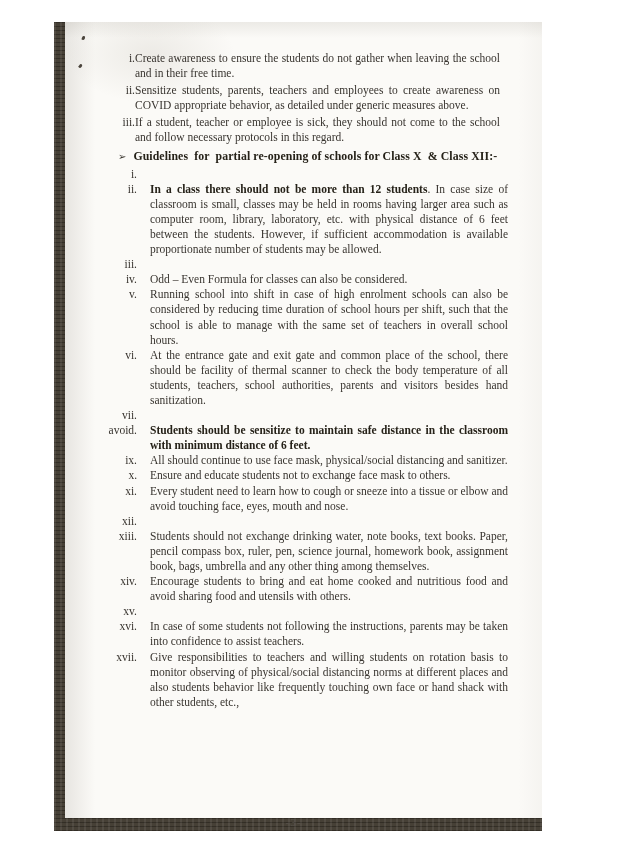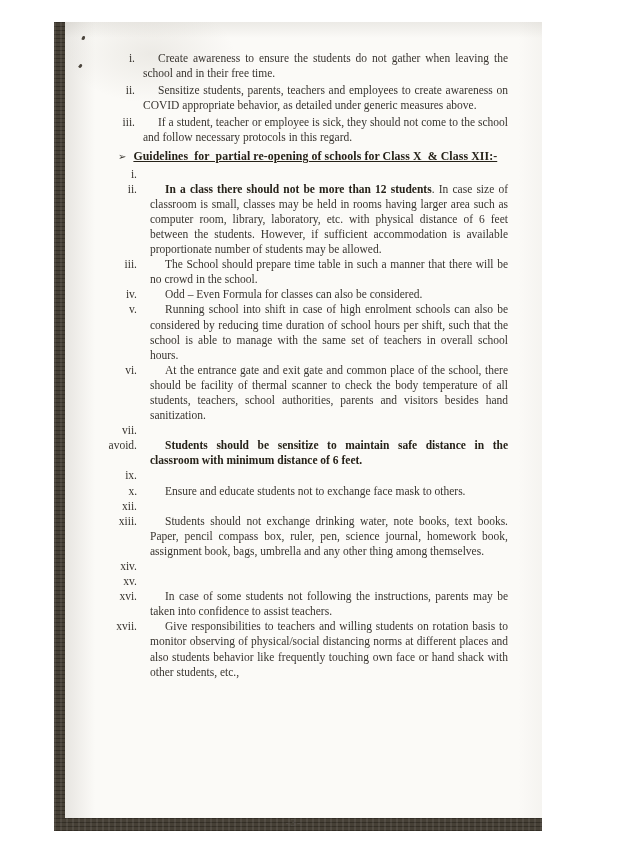--- a/index.html
+++ b/index.html
@@ -36,29 +36,29 @@
   .speck1{left:17px;top:14px;width:3px;height:4px;transform:rotate(20deg);}
   .speck2{left:14px;top:42px;width:3px;height:4px;transform:rotate(35deg);}
 
   .content{position:relative;width:100%;height:100%;}
 
   .list{display:block;}
   .intro{margin:29px 0 0 0;}
   .row{display:flex;align-items:flex-start;}
   .intro .row{margin-bottom:2px;}
   .num{flex:0 0 70px;text-align:right;white-space:nowrap;}
-  .intro .txt{margin-left:8px;width:365px;text-align:justify;}
+  .intro .txt{margin-left:0;width:365px;text-align:justify;}
   .main .num{flex:0 0 72px;}
   .main .txt{margin-left:13px;width:358px;text-align:justify;}
-  .txt b{color:#262219;margin-left:15px;}
+  .txt b{color:#262219;}
 
   .heading{margin-top:2px;padding-left:53px;display:flex;align-items:baseline;
            font-weight:bold;font-size:11.8px;line-height:16px;color:#262219;}
   .heading .arrow{font-weight:normal;font-size:10px;margin-right:7px;color:#3a362f;}
-  .heading .htext{text-decoration:underline;white-space:pre-wrap;letter-spacing:0.1px;}
+  .heading .htext{white-space:pre-wrap;letter-spacing:0.1px;}
 
   .main{margin-top:2px;}
 
   .pagenum{
     position:absolute;left:0;top:764px;width:100%;
     text-align:center;transform:translateX(-10px);
     font-size:11px;color:#55504a;letter-spacing:1px;
   }
 </style>
 </head>
@@ -103,21 +103,20 @@
             <span class="num">i.</span>
           </div>
 
           <div class="row">
             <span class="num">ii.</span>
             <span class="txt"><b>In a class there should not be more than 12 students</b><span>. In case size of classroom is small, classes may be held in rooms having larger area such as computer room, library, laboratory, etc. with physical distance of 6 feet between the students. However, if sufficient accommodation is available proportionate number of students may be allowed.</span></span>
           </div>
 
           <div class="row">
             <span class="num">iii.</span>
-            <span class="txt"><b></b><span>The School should prepare time table in such a manner that there will be no crowd in the school.</span></span>
           </div>
 
           <div class="row">
             <span class="num">iv.</span>
             <span class="txt"><b></b><span>Odd – Even Formula for classes can also be considered.</span></span>
           </div>
 
           <div class="row">
             <span class="num">v.</span>
             <span class="txt"><b></b><span>Running school into shift in case of high enrolment schools can also be considered by reducing time duration of school hours per shift, such that the school is able to manage with the same set of teachers in overall school hours.</span></span>
@@ -132,39 +131,45 @@
             <span class="num">vii.</span>
           </div>
 
           <div class="row">
             <span class="num">avoid.</span>
             <span class="txt"><b>Students should be sensitize to maintain safe distance in the classroom with minimum distance of 6 feet.</b><span></span></span>
           </div>
 
           <div class="row">
             <span class="num">ix.</span>
+            <span class="txt"><b></b><span>All should continue to use face mask, physical/social distancing and sanitizer.</span></span>
           </div>
 
           <div class="row">
             <span class="num">x.</span>
             <span class="txt"><b></b><span>Ensure and educate students not to exchange face mask to others.</span></span>
           </div>
 
+          <div class="row">
+            <span class="num">xi.</span>
+            <span class="txt"><b></b><span>Every student need to learn how to cough or sneeze into a tissue or elbow and avoid touching face, eyes, mouth and nose.</span></span>
+          </div>
 
           <div class="row">
             <span class="num">xii.</span>
           </div>
 
           <div class="row">
             <span class="num">xiii.</span>
             <span class="txt"><b></b><span>Students should not exchange drinking water, note books, text books. Paper, pencil compass box, ruler, pen, science journal, homework book, assignment book, bags, umbrella and any other thing among themselves.</span></span>
           </div>
 
           <div class="row">
             <span class="num">xiv.</span>
+            <span class="txt"><b></b><span>Encourage students to bring and eat home cooked and nutritious food and avoid sharing food and utensils with others.</span></span>
           </div>
 
           <div class="row">
             <span class="num">xv.</span>
           </div>
 
           <div class="row">
             <span class="num">xvi.</span>
             <span class="txt"><b></b><span>In case of some students not following the instructions, parents may be taken into confidence to assist teachers.</span></span>
           </div>

